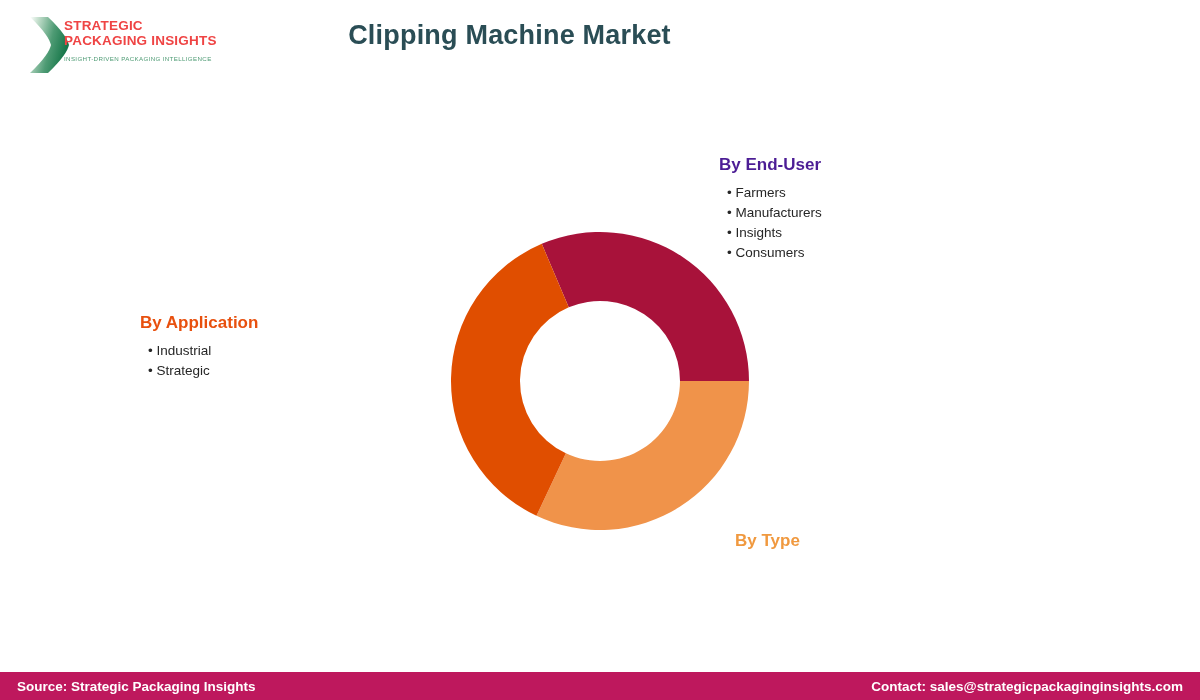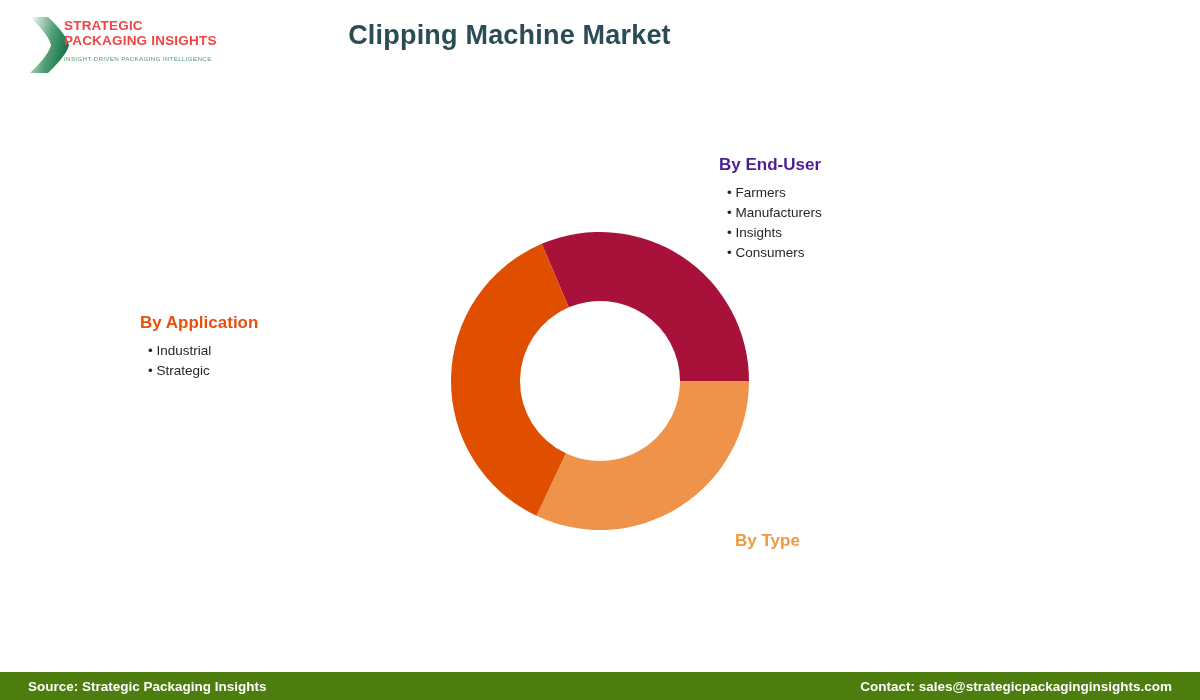--- a/index.html
+++ b/index.html
@@ -121,26 +121,26 @@
   }
   #group-type .seg-title { color: #F0993F; margin-left: 16px; }
 
   
   #footer-bar {
     position: absolute;
     left: 0;
     top: 672px;
     width: 1200px;
     height: 28px;
-    background: #4d7c0f;
+    background: #be185d;
     display: flex;
     align-items: center;
     justify-content: space-between;
     box-sizing: border-box;
-    padding: 0 28px;
+    padding: 0 17px;
   }
   .footer-text {
     color: #ffffff;
     font-size: 13.5px;
     font-weight: bold;
     white-space: nowrap;
   }
 </style>
 </head>
 <body>

